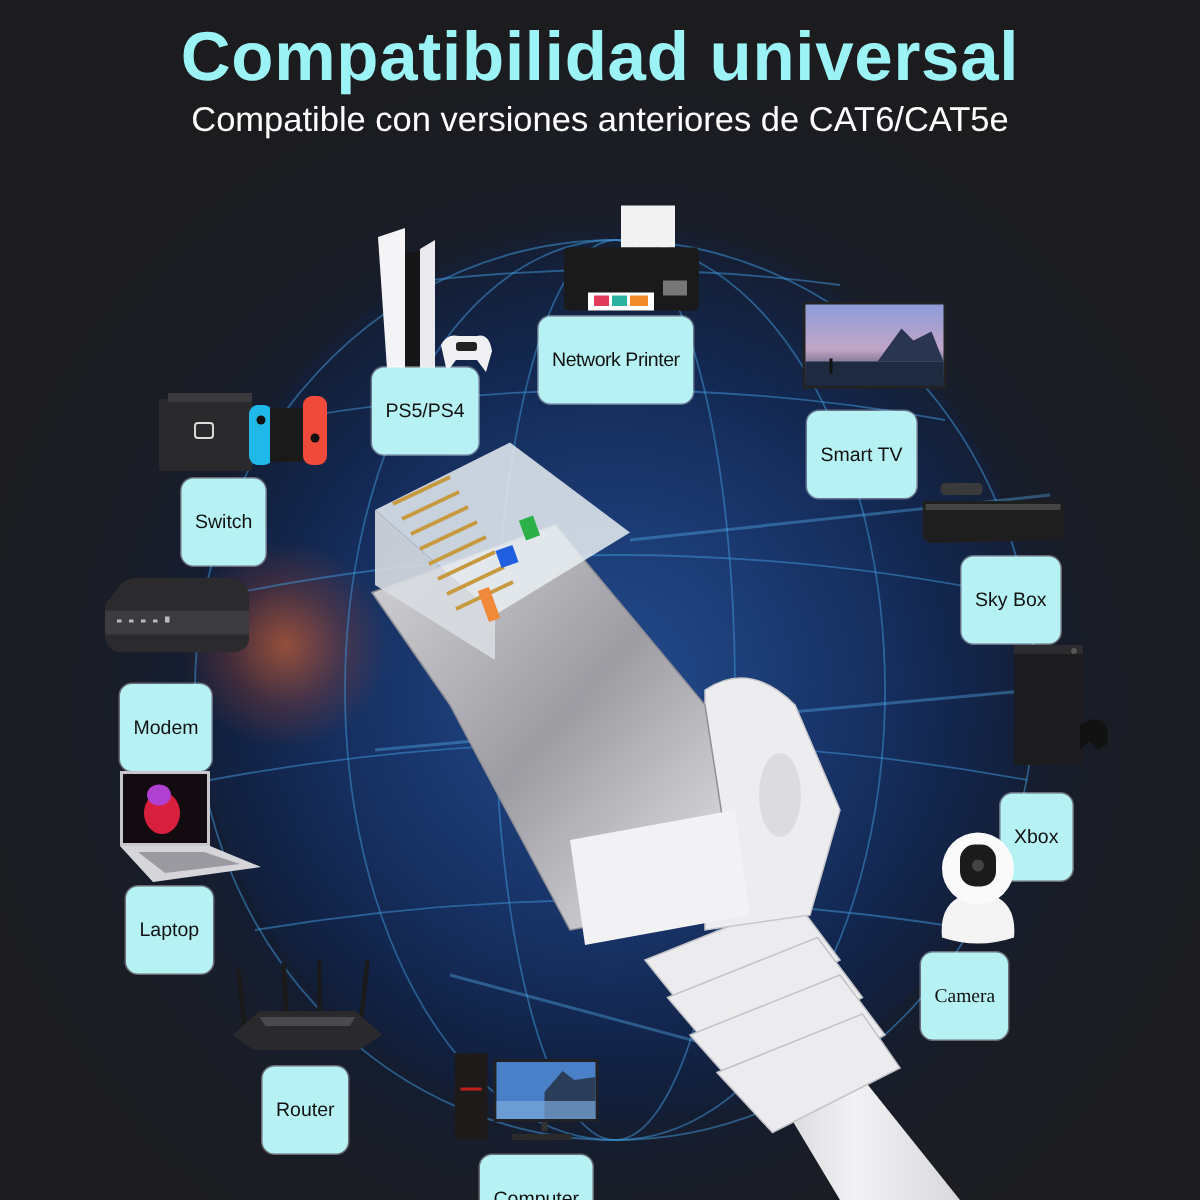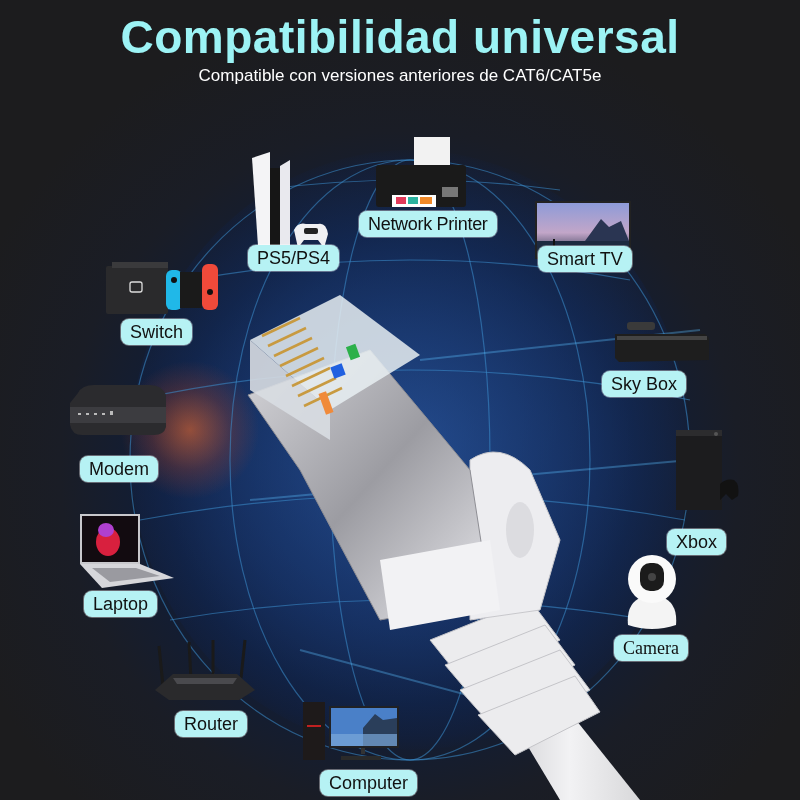--- a/index.html
+++ b/index.html
@@ -1,28 +1,28 @@
 <!DOCTYPE html>
 <html><head>
 <meta charset="utf-8">
 <style>
   html,body{margin:0;padding:0;}
   body{width:800px;height:800px;overflow:hidden;background:#1c1c1e;font-family:"Liberation Sans",sans-serif;}
   .stage{position:relative;width:800px;height:800px;overflow:hidden;
     background:radial-gradient(circle at 400px 470px,#1f3b6e 0%,#152a52 22%,#101d38 38%,#1a1d26 55%,#1c1c1e 75%);border-radius:19px;}
   .title{position:absolute;left:0;top:10px;width:800px;text-align:center;color:#9cf3f5;font-weight:bold;font-size:46px;letter-spacing:0.5px;}
-  .subtitle{position:absolute;left:0;top:66px;width:800px;text-align:center;color:#ffffff;font-size:17px;}
+  .subtitle{position:absolute;left:0;top:66px;width:800px;text-align:center;color:#ffffff;font-size:23px;}
   .globe{position:absolute;left:130px;top:150px;width:560px;height:600px;border-radius:50%;
     background:radial-gradient(circle at 50% 50%,rgba(40,90,170,0.55) 0%,rgba(25,60,125,0.45) 45%,rgba(15,35,80,0.25) 70%,rgba(0,0,0,0) 74%);}
   .glow{position:absolute;left:120px;top:360px;width:140px;height:140px;border-radius:50%;
     background:radial-gradient(circle,rgba(255,110,40,0.55) 0%,rgba(200,70,30,0.25) 40%,rgba(0,0,0,0) 70%);}
   svg.lines{position:absolute;left:0;top:0;}
   .device{position:absolute;}
-  .label{position:absolute;background:#b6f2f4;color:#111;border-radius:8px;font-size:18px;
-    padding:2px 9px;line-height:22px;white-space:nowrap;box-shadow:0 0 0 1px rgba(255,255,255,0.35);}
+  .label{position:absolute;background:#b6f2f4;color:#111;border-radius:8px;font-size:13px;
+    padding:18px 9px;line-height:22px;white-space:nowrap;box-shadow:0 0 0 1px rgba(255,255,255,0.35);}
   .label.wide{letter-spacing:-0.3px;}
 </style>
 </head>
 <body>
 
 <div class="stage">
   <div class="title">Compatibilidad universal</div>
   <div class="subtitle">Compatible con versiones anteriores de CAT6/CAT5e</div>
 
   <div class="globe"></div>
@@ -79,21 +79,21 @@
             <stop offset="1" stop-color="#1f2b44"></stop>
         </linearGradient>
       </defs>
       <rect x="0" y="0" width="96" height="58" fill="#222"></rect>
       <rect x="2" y="2" width="92" height="54" fill="url(#sky)"></rect>
       <path d="M50 40 L66 18 L74 26 L86 20 L94 40 Z" fill="#2a3552"></path>
       <rect x="2" y="40" width="92" height="16" fill="#1d2a40"></rect>
       <rect x="18" y="38" width="2" height="10" fill="#111"></rect>
     </svg>
   </div>
-  <div class="label" style="left:538px;top:246px;">Smart TV</div>
+  <div class="label" style="left:538px;top:274px;">Smart TV</div>
 
   <div class="device" style="left:106px;top:262px;width:118px;height:54px;">
     <svg width="118" height="54">
       <rect x="0" y="4" width="62" height="48" rx="2" fill="#2a2a2c"></rect>
       <rect x="6" y="0" width="56" height="6" fill="#3a3a3c"></rect>
       <rect x="24" y="20" width="12" height="10" rx="2" fill="none" stroke="#ddd" stroke-width="1.3"></rect>
       <rect x="60" y="8" width="16" height="40" rx="6" fill="#20b8e8"></rect>
       <rect x="74" y="10" width="22" height="36" fill="#1a1a1a"></rect>
       <rect x="96" y="2" width="16" height="46" rx="6" fill="#f04a3a"></rect>
       <circle cx="68" cy="18" r="3" fill="#111"></circle>
@@ -102,21 +102,21 @@
   </div>
   <div class="label" style="left:121px;top:319px;">Switch</div>
 
   <div class="device" style="left:615px;top:322px;width:96px;height:44px;">
     <svg width="96" height="44">
       <rect x="12" y="0" width="28" height="8" rx="3" fill="#3a3a3a"></rect>
       <path d="M0 12 L90 12 L94 16 L94 38 L4 40 L0 36 Z" fill="#1e1e1e"></path>
       <rect x="2" y="14" width="90" height="4" fill="#444"></rect>
     </svg>
   </div>
-  <div class="label" style="left:602px;top:371px;">Sky Box</div>
+  <div class="label" style="left:641px;top:371px;">Sky Box</div>
 
   <div class="device" style="left:70px;top:385px;width:96px;height:50px;">
     <svg width="96" height="50">
       <path d="M8 8 Q12 0 24 0 L80 0 Q92 0 96 10 L96 42 Q94 50 84 50 L12 50 Q2 50 0 40 L0 18 Z" fill="#2b2b2e"></path>
       <rect x="0" y="22" width="96" height="16" fill="#3c3c40"></rect>
       <g fill="#bbb">
           <rect x="8" y="28" width="3" height="2"></rect>
           <rect x="16" y="28" width="3" height="2"></rect>
           <rect x="24" y="28" width="3" height="2"></rect>
           <rect x="32" y="28" width="3" height="2"></rect>

